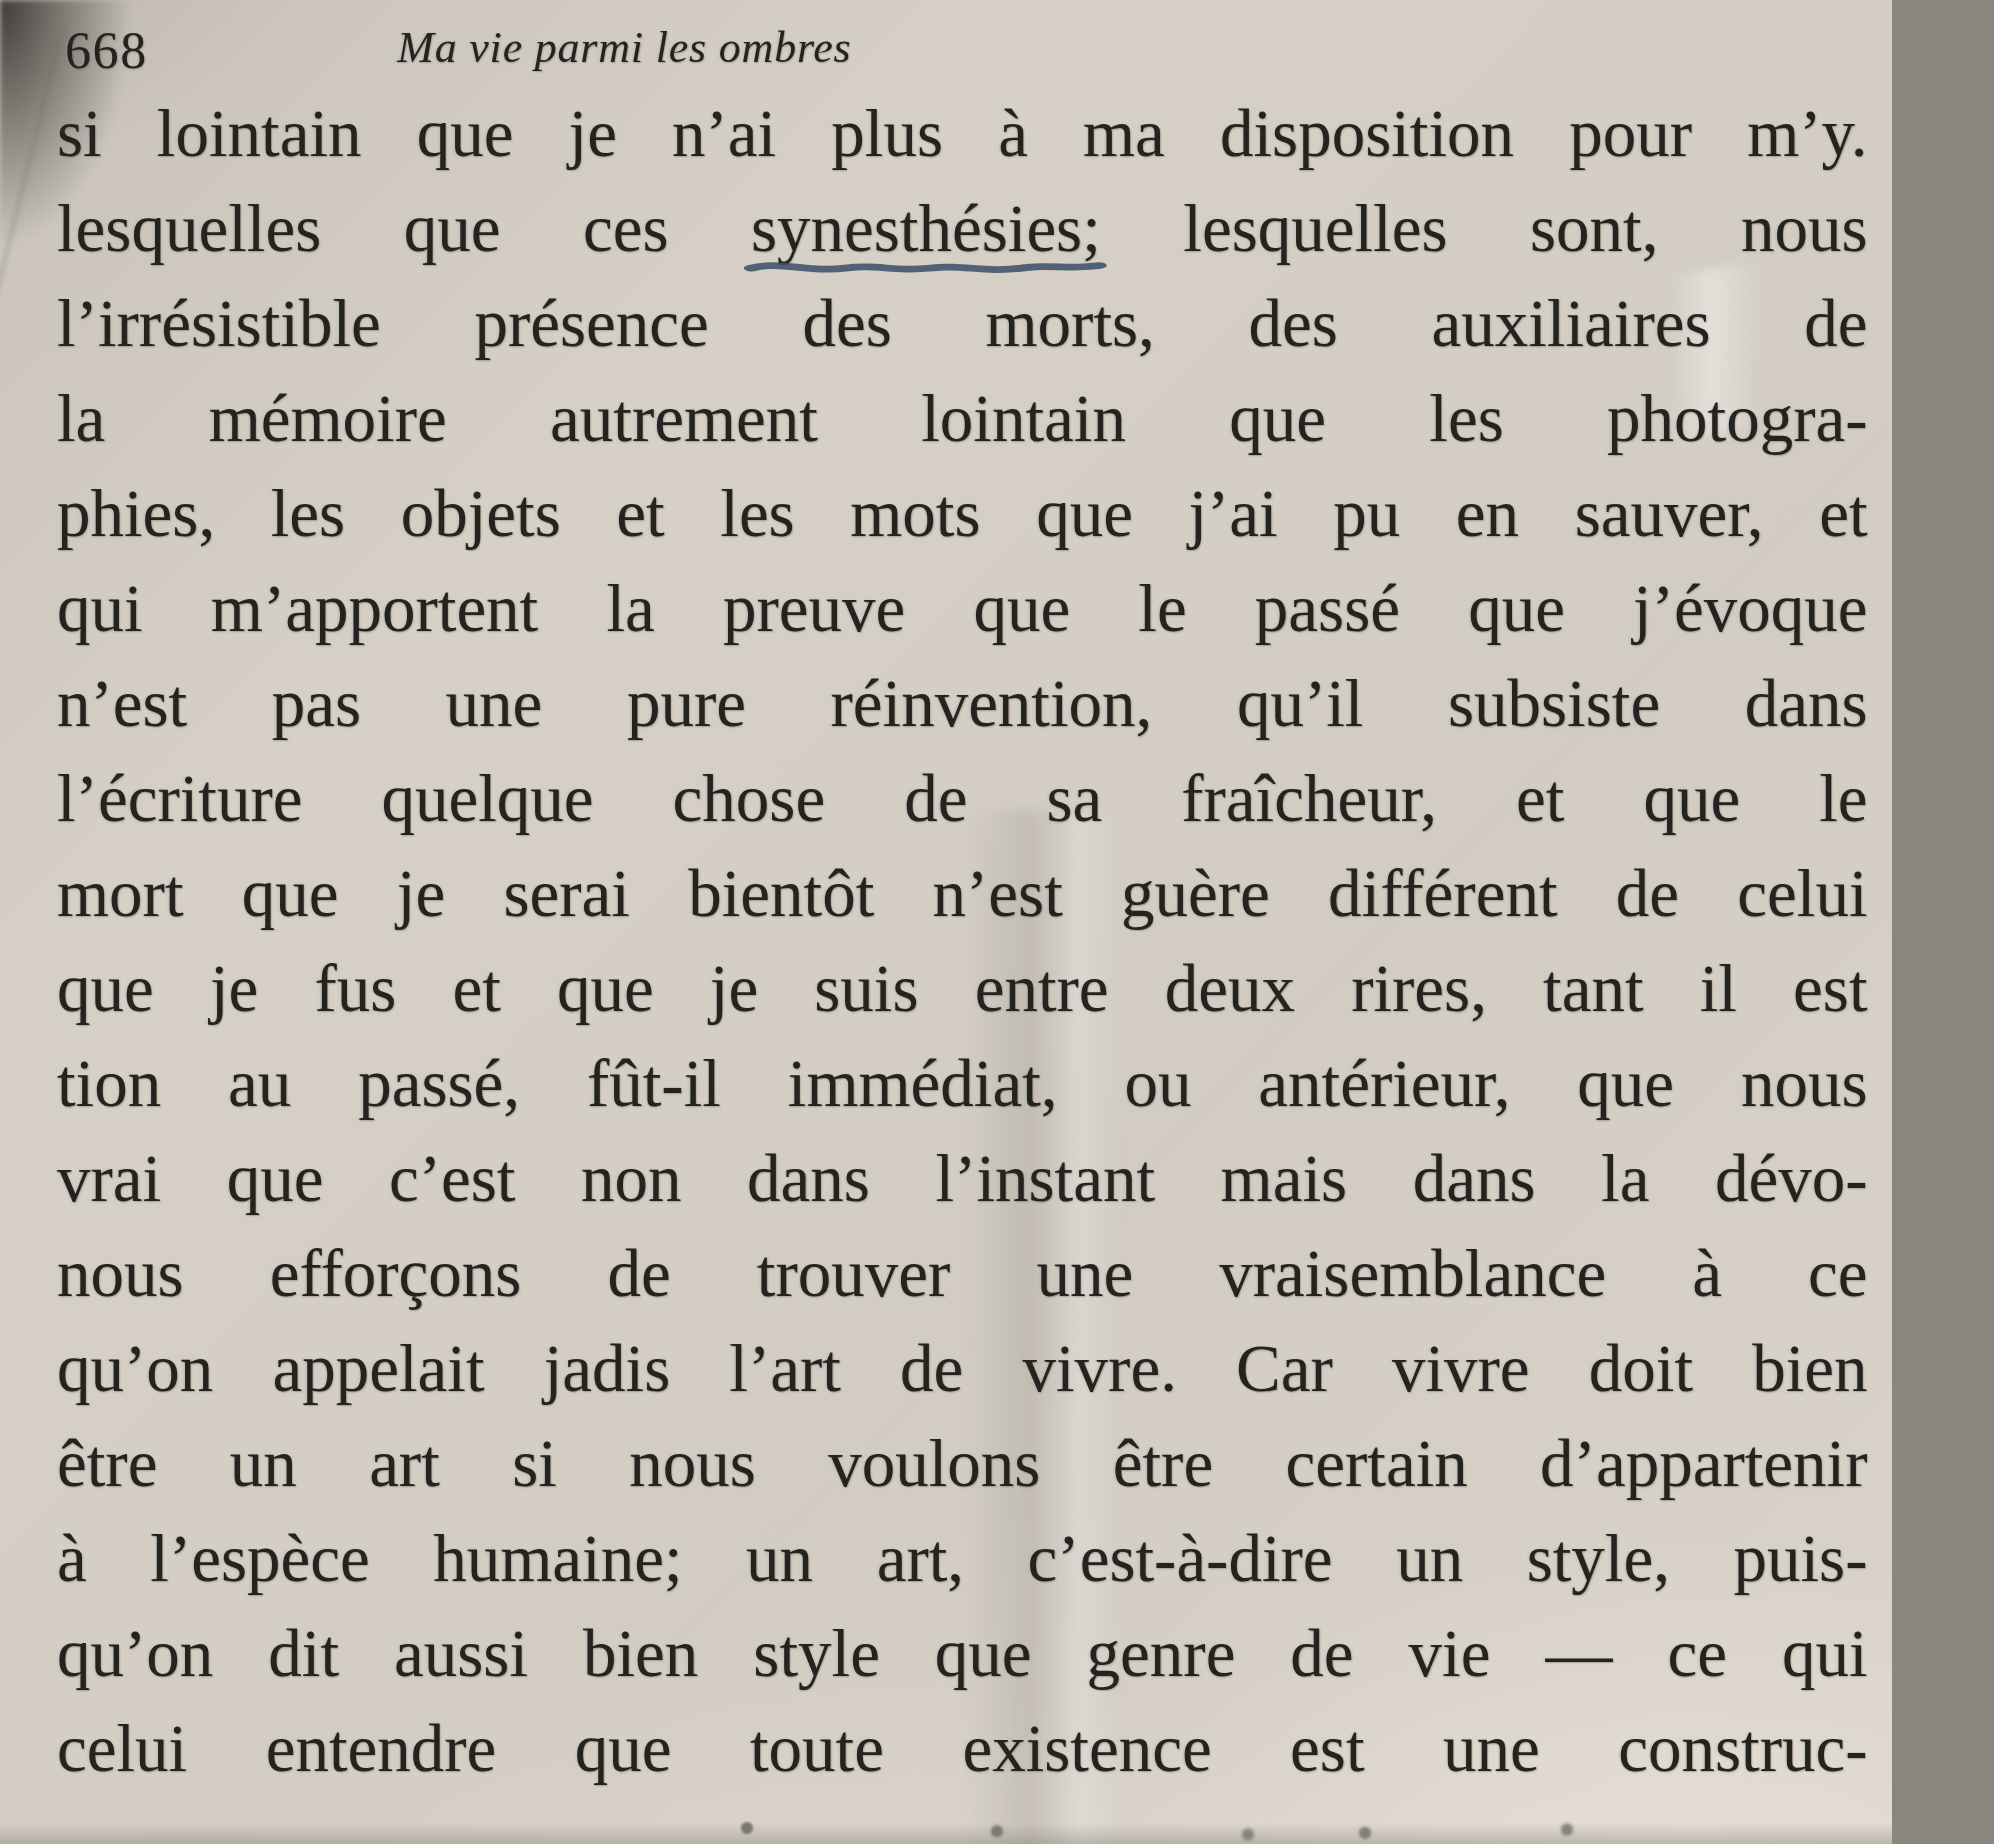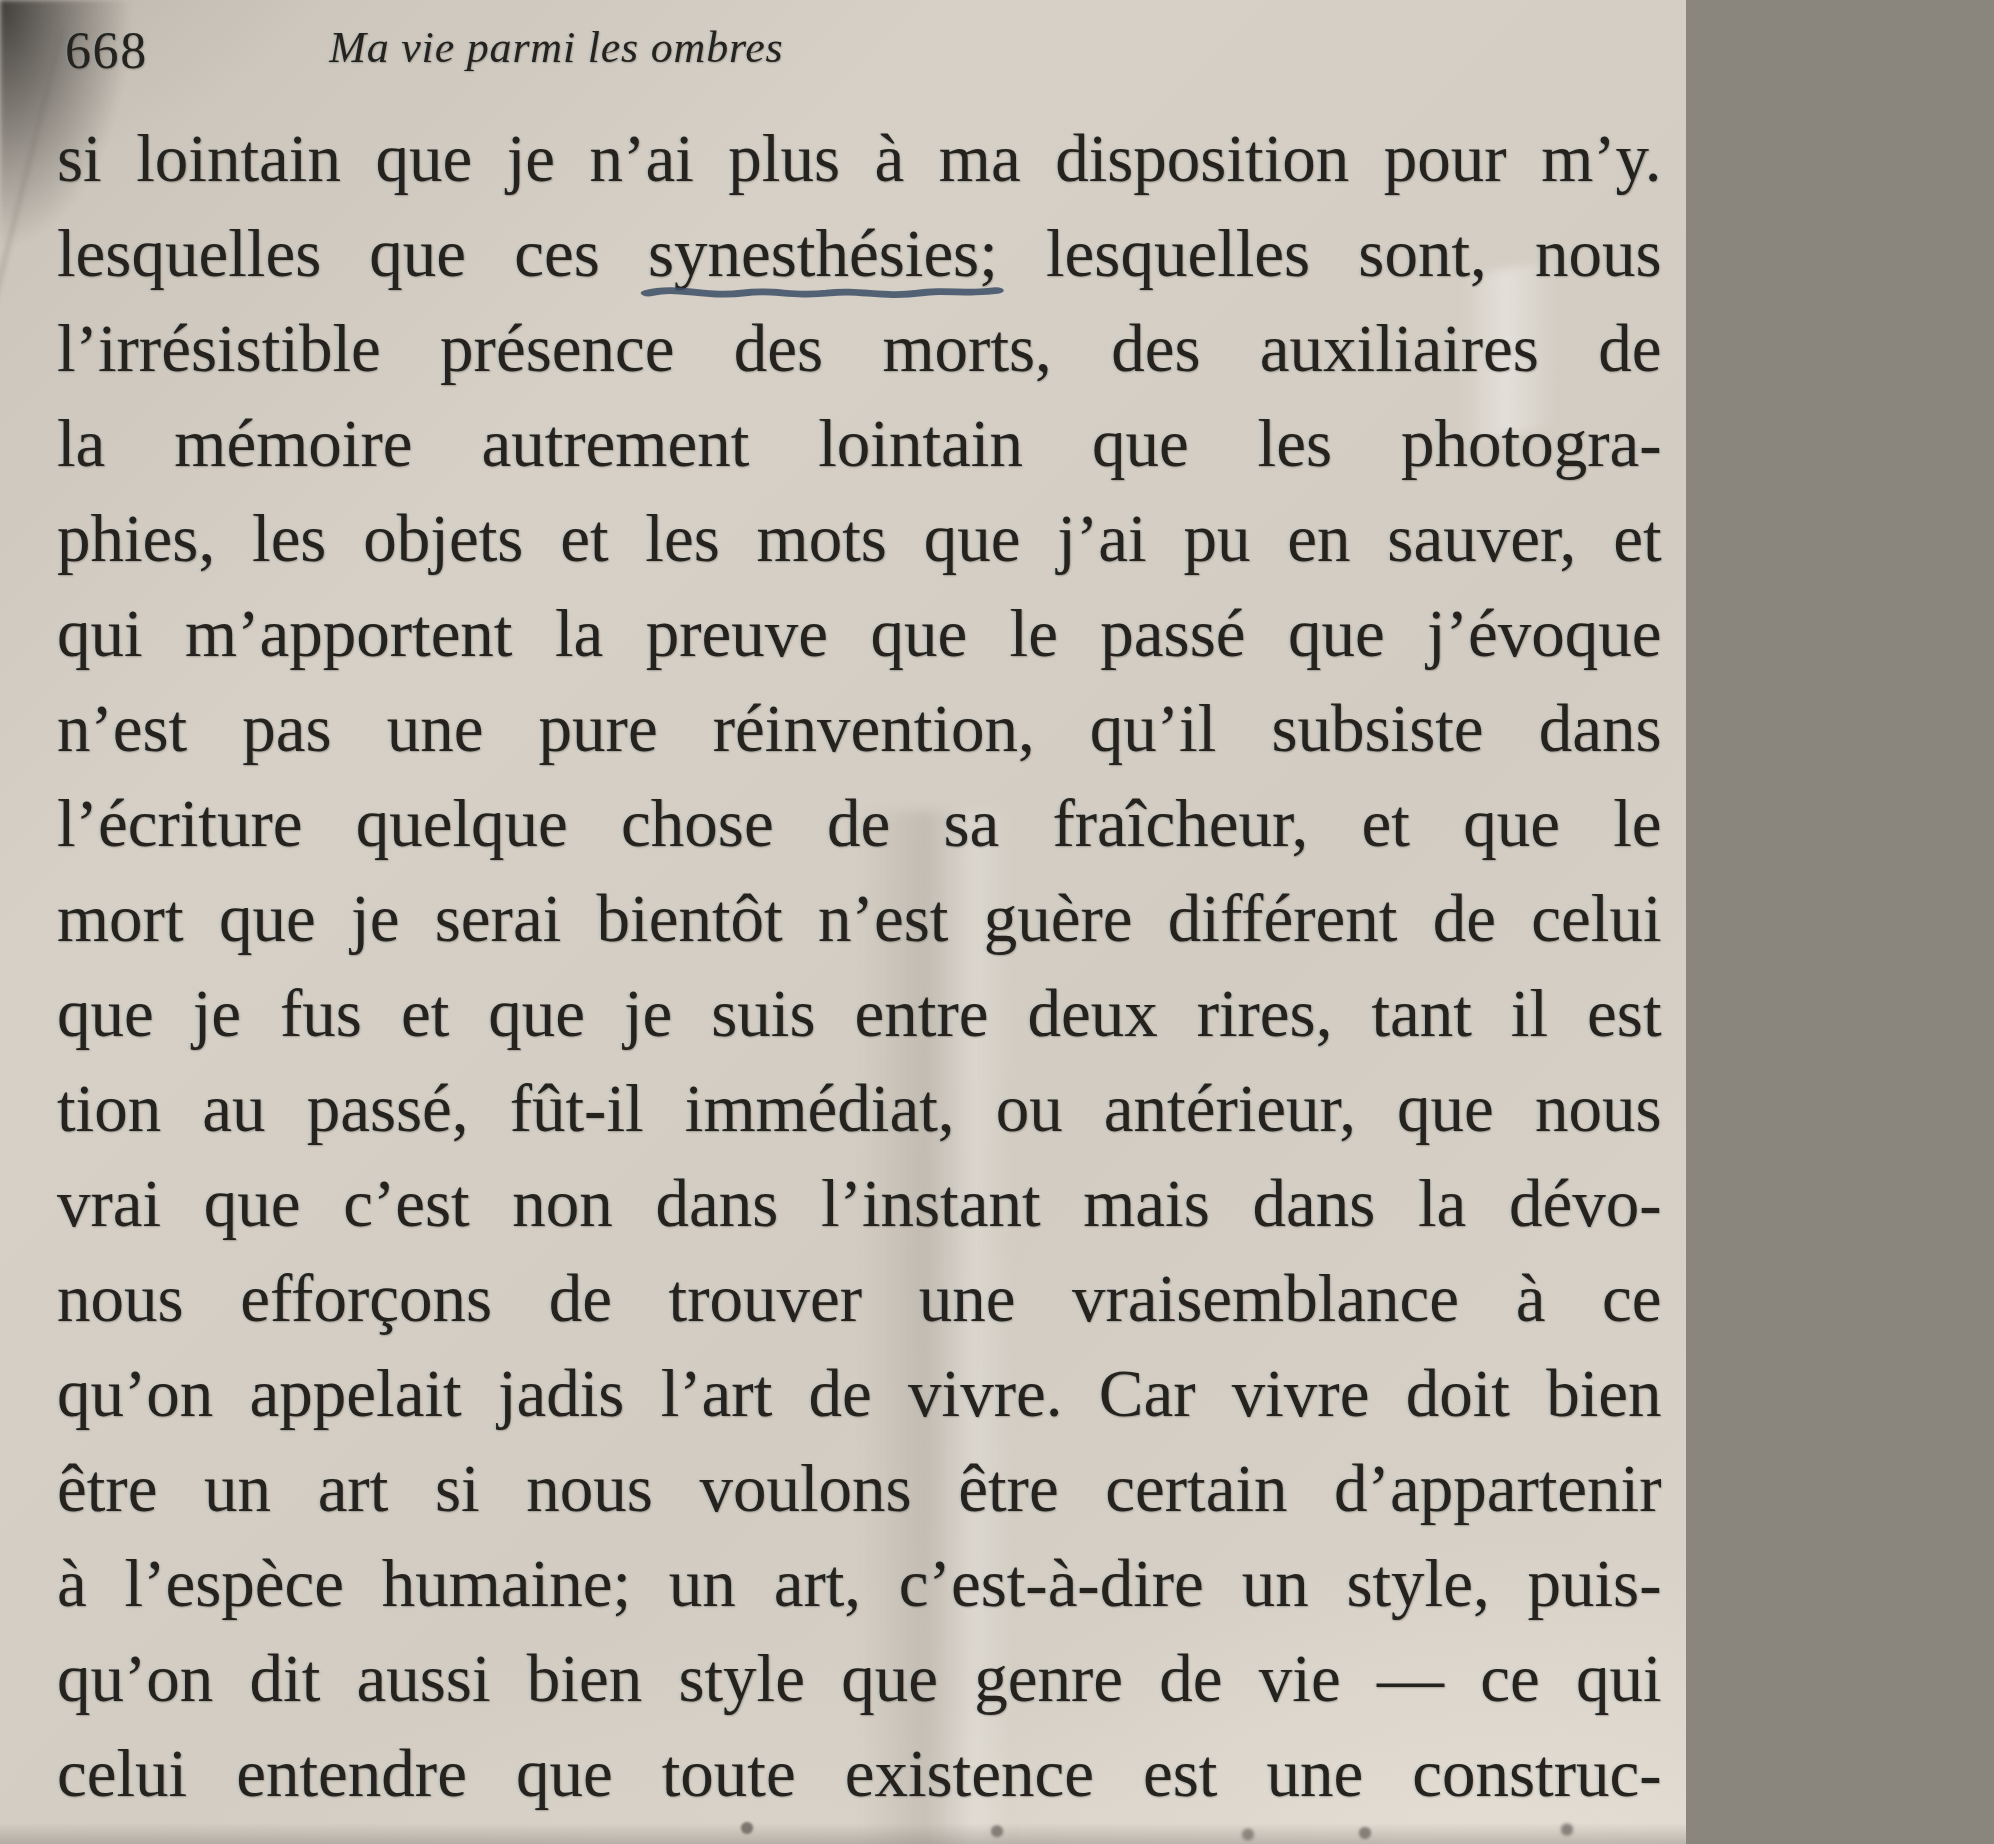--- a/index.html
+++ b/index.html
@@ -1,18 +1,18 @@
 <!DOCTYPE html>
 <html lang="fr" style="font-size:13px"><head>
 <meta charset="utf-8">
 <style>
   html,body{margin:0;padding:0;background:#8a857d;}
   #photo{
     position:relative;
-    width:1686px;height:1844px;
+    width:1892px;height:1844px;
     overflow:hidden;
     background:
       radial-gradient(1064px 736px at 88% 108%, #e8e2d8 0%, rgba(232,226,216,0) 62%),
       radial-gradient(1227px 900px at 42% 118%, #e0dad0 0%, rgba(224,218,208,0) 60%),
       radial-gradient(818px 573px at -6% -8%, #b5afa5 0%, rgba(181,175,165,0) 58%),
       linear-gradient(135deg, #c8c2b8 0%, #d6d0c6 28%, #d2ccc2 62%, #d9d3c9 100%);
     font-family:"Liberation Serif","DejaVu Serif",serif;
     color:#26221d;
   }
   
@@ -37,21 +37,21 @@
   
   .content{position:absolute;inset:0;filter:blur(0.3px);}
   .header-number{
     position:absolute;left:65px;top:21px;
     font-size:52px;letter-spacing:1.6px;
     text-shadow:-1.6px 0 1.6px rgba(125,165,185,0.30), 0.8px 0.8px 1.6px rgba(60,50,40,0.30);}
   .header-title{
     position:absolute;left:33%;top:22px;transform:translateX(-50%);
     font-style:italic;font-size:44px;letter-spacing:0.8px;white-space:nowrap;
     text-shadow:-1.6px 0 1.6px rgba(125,165,185,0.30), 0.8px 0.8px 1.6px rgba(60,50,40,0.30);}
-  .body-text{position:absolute;left:57px;right:24.5px;top:111px;}
+  .body-text{position:absolute;left:57px;right:24.5px;top:86px;}
   .line{
     height:95px;line-height:95px;font-size:67px;
     text-align:justify;text-align-last:justify;
     white-space:normal;
     text-shadow:-1.6px 0 1.6px rgba(125,165,185,0.28), 0.8px 0.8px 1.6px rgba(60,50,40,0.30);}
   .line span{position:relative;}
   .wave{position:absolute;left:-8.2px;bottom:-11.5px;width:calc(100% + 14.7px);height:19.6px;
     overflow:visible;filter:blur(0.3px);}
 </style>
 </head>

